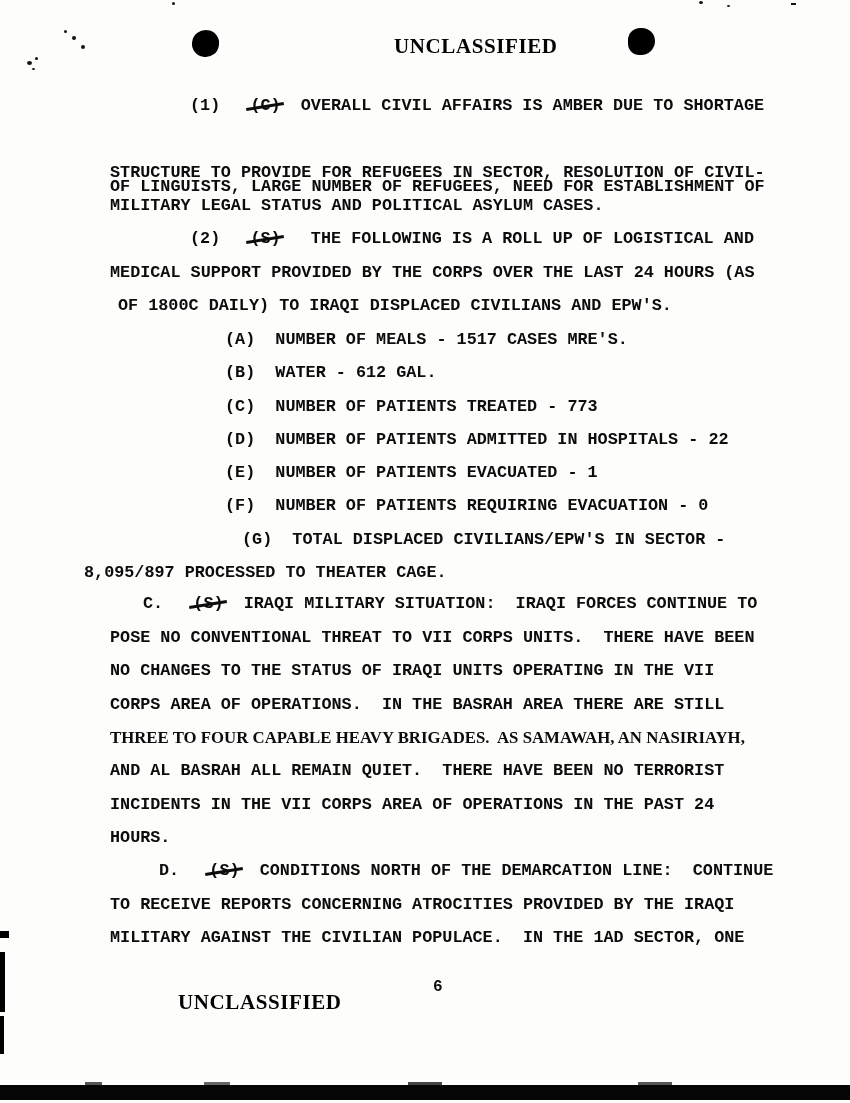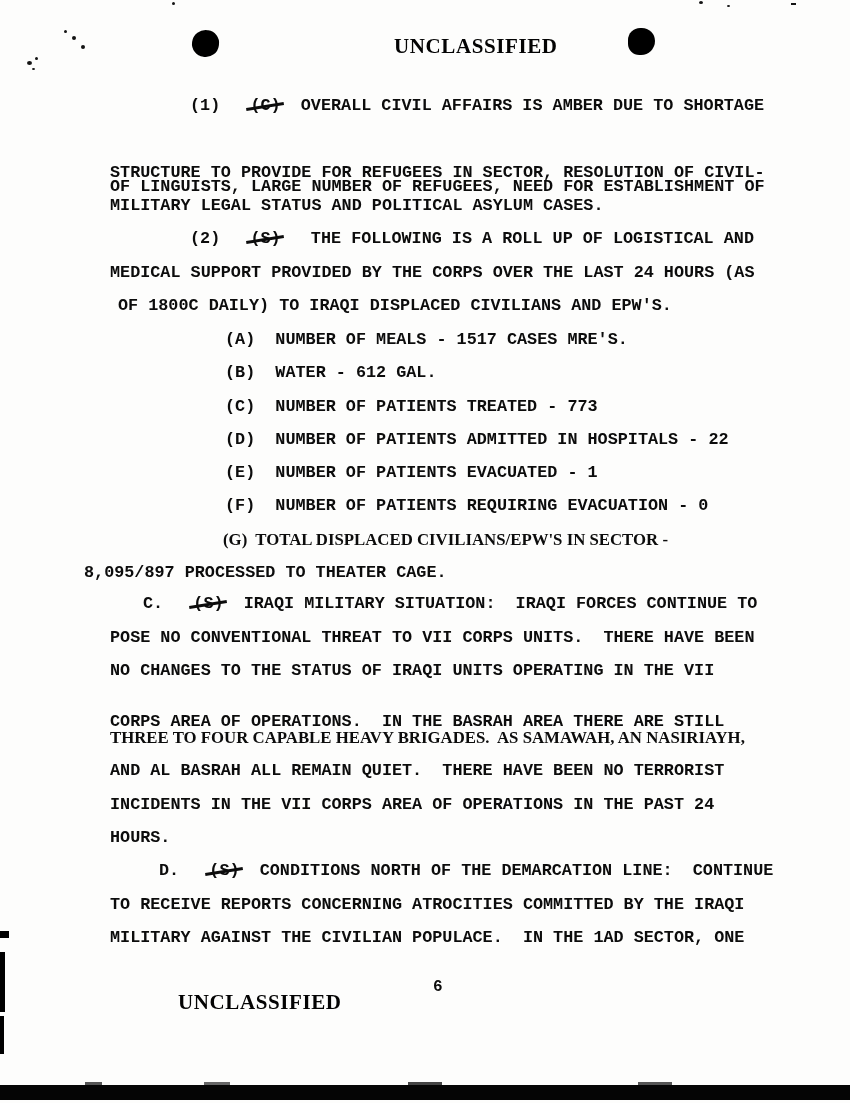--- a/index.html
+++ b/index.html
@@ -55,32 +55,32 @@
       <div class="tline" style="left: 110px; top: 196px;"><span>MILITARY LEGAL STATUS AND POLITICAL ASYLUM CASES.</span></div>
       <div class="tline" style="left: 190px; top: 229px;"><span>(2)   </span><span class="struck">(S)</span><span>   THE FOLLOWING IS A ROLL UP OF LOGISTICAL AND</span></div>
       <div class="tline" style="left: 110px; top: 263px;"><span>MEDICAL SUPPORT PROVIDED BY THE CORPS OVER THE LAST 24 HOURS (AS</span></div>
       <div class="tline" style="left: 110px; top: 296px; margin-left: 8px;"><span>OF 1800C DAILY) TO IRAQI DISPLACED CIVILIANS AND EPW'S.</span></div>
       <div class="tline" style="left: 225px; top: 330px;"><span>(A)  NUMBER OF MEALS - 1517 CASES MRE'S.</span></div>
       <div class="tline" style="left: 225px; top: 363px; text-align: right;"><span>(B)  WATER - 612 GAL.</span></div>
       <div class="tline" style="left: 225px; top: 397px;"><span>(C)  NUMBER OF PATIENTS TREATED - 773</span></div>
       <div class="tline" style="left: 225px; top: 430px;"><span>(D)  NUMBER OF PATIENTS ADMITTED IN HOSPITALS - 22</span></div>
       <div class="tline" style="left: 225px; top: 463px;"><span>(E)  NUMBER OF PATIENTS EVACUATED - 1</span></div>
       <div class="tline" style="left: 225px; top: 496px;"><span>(F)  NUMBER OF PATIENTS REQUIRING EVACUATION - 0</span></div>
-      <div class="tline" style="left: 223px; top: 530px; font-family: Liberation Serif, serif;"><span>(G)  TOTAL DISPLACED CIVILIANS/EPW'S IN SECTOR -</span></div>
+      <div class="tline" style="left: 242px; top: 530px;"><span>(G)  TOTAL DISPLACED CIVILIANS/EPW'S IN SECTOR -</span></div>
       <div class="tline" style="left: 84px; top: 563px;"><span>8,095/897 PROCESSED TO THEATER CAGE.</span></div>
       <div class="tline" style="left: 143px; top: 594px;"><span>C.   </span><span class="struck">(S)</span><span>  IRAQI MILITARY SITUATION:  IRAQI FORCES CONTINUE TO</span></div>
       <div class="tline" style="left: 110px; top: 628px;"><span>POSE NO CONVENTIONAL THREAT TO VII CORPS UNITS.  THERE HAVE BEEN</span></div>
       <div class="tline" style="left: 110px; top: 661px;"><span>NO CHANGES TO THE STATUS OF IRAQI UNITS OPERATING IN THE VII</span></div>
-      <div class="tline" style="left: 110px; top: 712px;"><span>CORPS AREA OF OPERATIONS.  IN THE BASRAH AREA THERE ARE STILL</span></div>
+      <div class="tline" style="left: 110px; top: 695px;"><span>CORPS AREA OF OPERATIONS.  IN THE BASRAH AREA THERE ARE STILL</span></div>
       <div class="tline" style="left: 110px; top: 728px; font-family: Liberation Serif, serif;"><span>THREE TO FOUR CAPABLE HEAVY BRIGADES.  AS SAMAWAH, AN NASIRIAYH,</span></div>
       <div class="tline" style="left: 110px; top: 761px;"><span>AND AL BASRAH ALL REMAIN QUIET.  THERE HAVE BEEN NO TERRORIST</span></div>
       <div class="tline" style="left: 110px; top: 795px;"><span>INCIDENTS IN THE VII CORPS AREA OF OPERATIONS IN THE PAST 24</span></div>
       <div class="tline" style="left: 110px; top: 828px;"><span>HOURS.</span></div>
       <div class="tline" style="left: 159px; top: 861px;"><span>D.   </span><span class="struck">(S)</span><span>  CONDITIONS NORTH OF THE DEMARCATION LINE:  CONTINUE</span></div>
-      <div class="tline" style="left: 110px; top: 895px;"><span>TO RECEIVE REPORTS CONCERNING ATROCITIES COMMITTED BY THE IRAQI</span></div>
+      <div class="tline" style="left: 110px; top: 895px;"><span>TO RECEIVE REPORTS CONCERNING ATROCITIES PROVIDED BY THE IRAQI</span></div>
       <div class="tline" style="left: 110px; top: 928px; text-align: right;"><span>MILITARY AGAINST THE CIVILIAN POPULACE.  IN THE 1AD SECTOR, ONE</span></div>
     </div>
 
   <div class="page-num">6</div>
   <div class="footer-class">UNCLASSIFIED</div>
 
   <div class="edge-mark" style="left:0;top:931px;width:9px;height:7px;"></div>
   <div class="edge-mark" style="left:0;top:952px;width:5px;height:60px;"></div>
   <div class="edge-mark" style="left:0;top:1016px;width:4px;height:38px;"></div>
 

